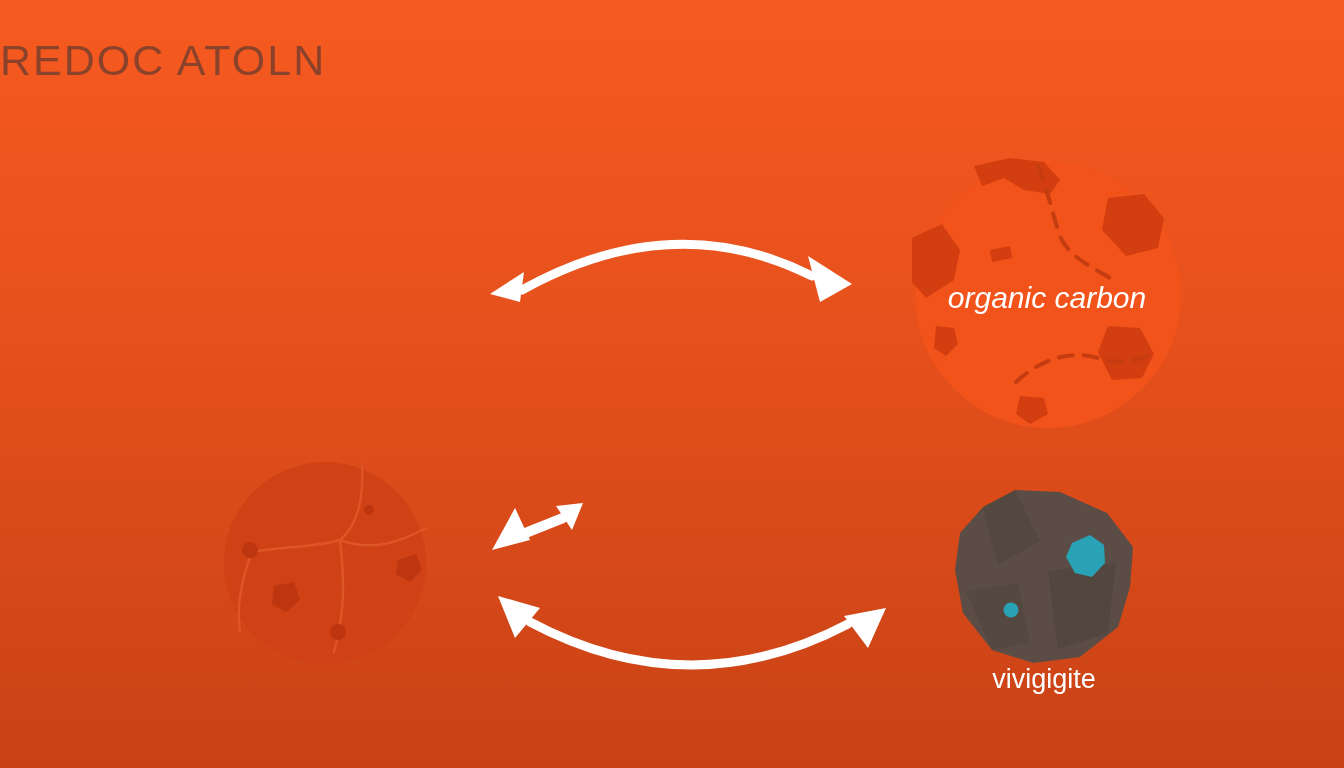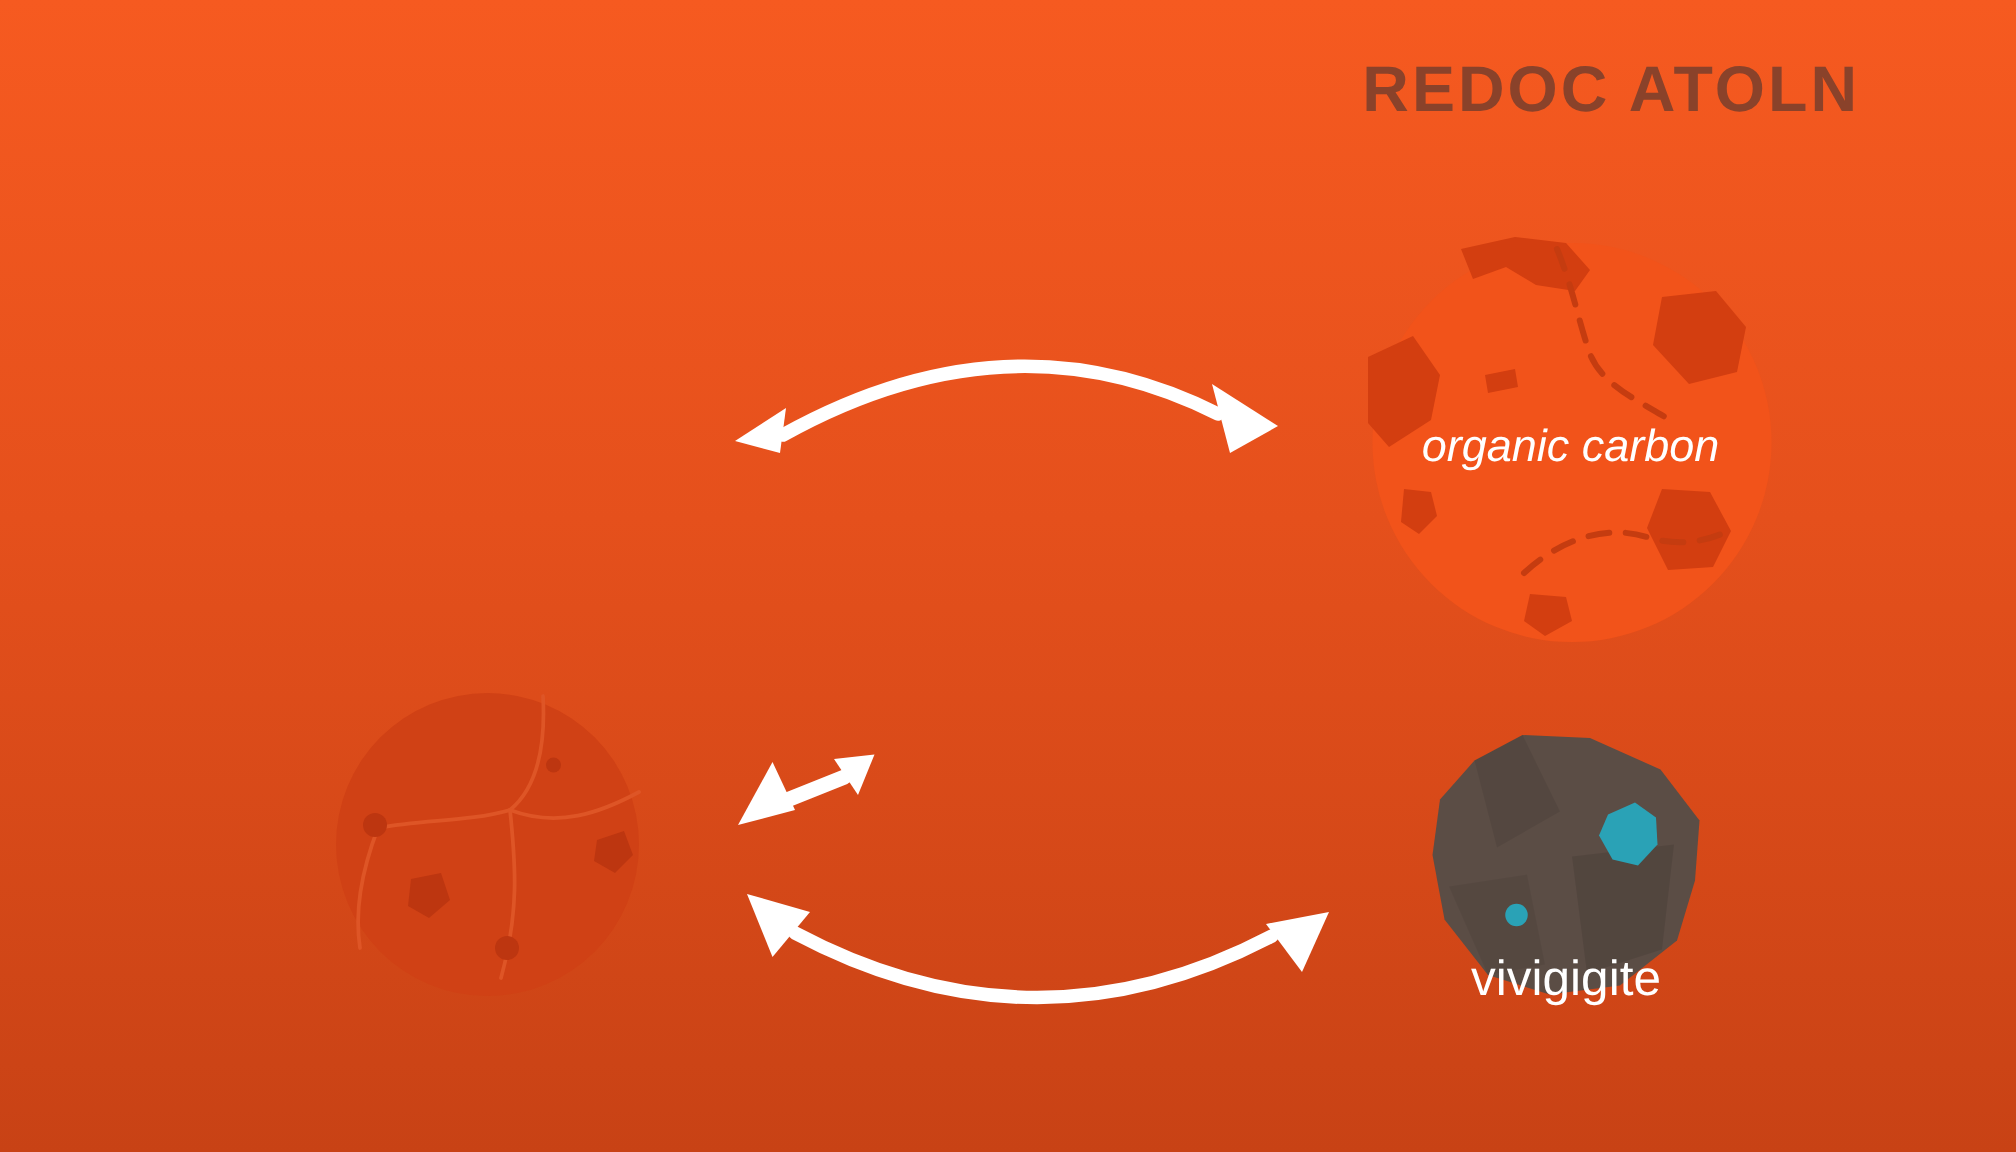--- a/index.html
+++ b/index.html
@@ -6,36 +6,36 @@
   #stage{
     position:relative;
     width:1344px;height:768px;
     overflow:hidden;
     background:linear-gradient(180deg, var(--bg-top) 0%, #e5501c 45%, var(--bg-bottom) 100%);
     font-family:"Liberation Sans", sans-serif;
   }
   .abs{position:absolute;}
   #title{
     top:36px;left:0;width:1240px;
-    text-align:right;
-    font-size:43px;font-weight:700;letter-spacing:2px;
+    text-align:left;
+    font-size:43px;font-weight:400;letter-spacing:2px;
     color:var(--title);
   }
   .node-label{
     color:var(--label);
     text-align:center;
   }
   #organic-label{
     left:912px;top:281px;width:270px;
     font-size:30px;
     font-style:italic;
   }
   #vivianite-label{
-    left:944px;top:633px;width:200px;
-    font-size:33px;
+    left:944px;top:664px;width:200px;
+    font-size:27px;
   }
   svg{display:block;}
 </style>
 </head>
 <body>
 
 <div id="stage">
 
   <div id="title" class="abs">REDOC ATOLN</div>
 

